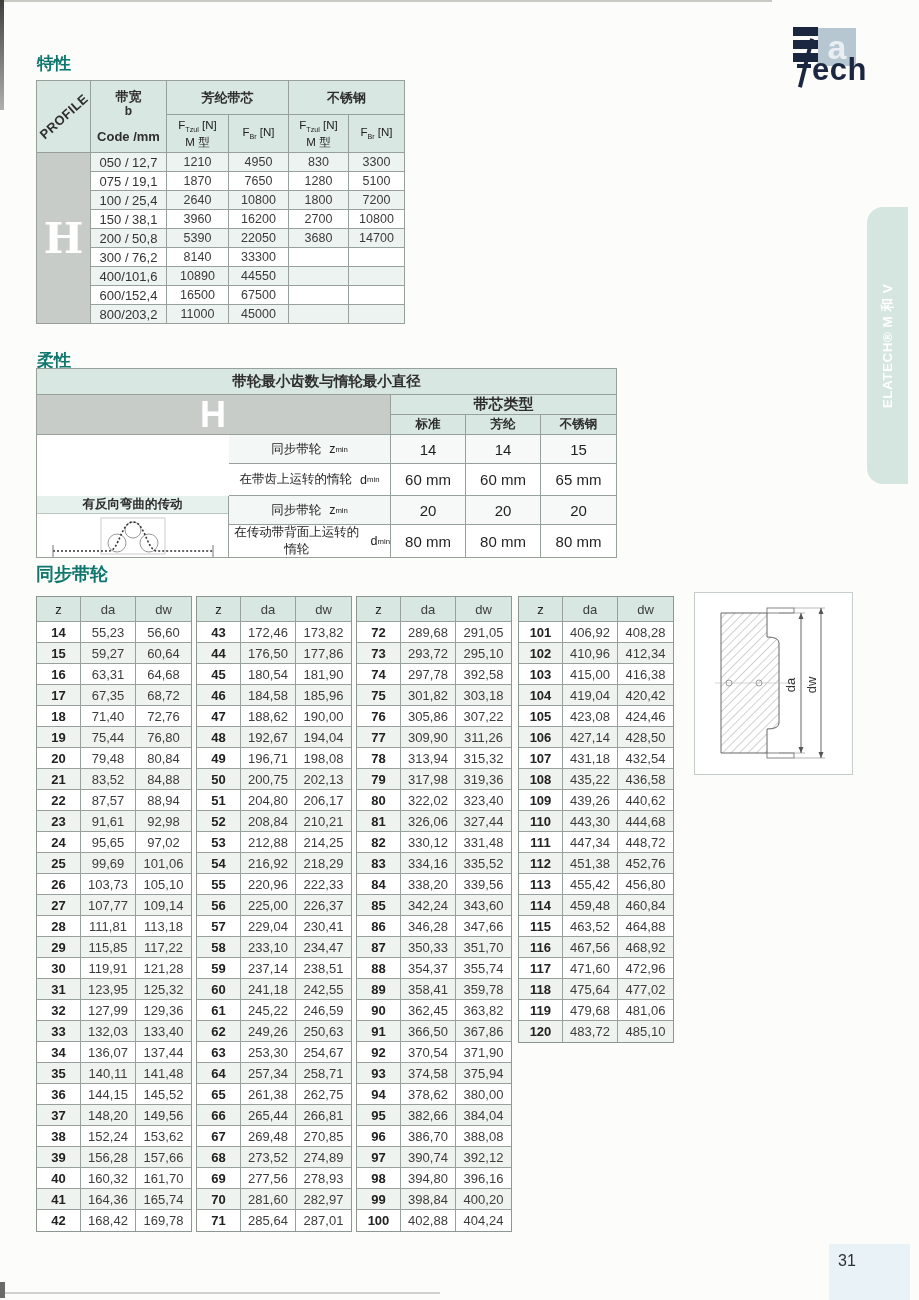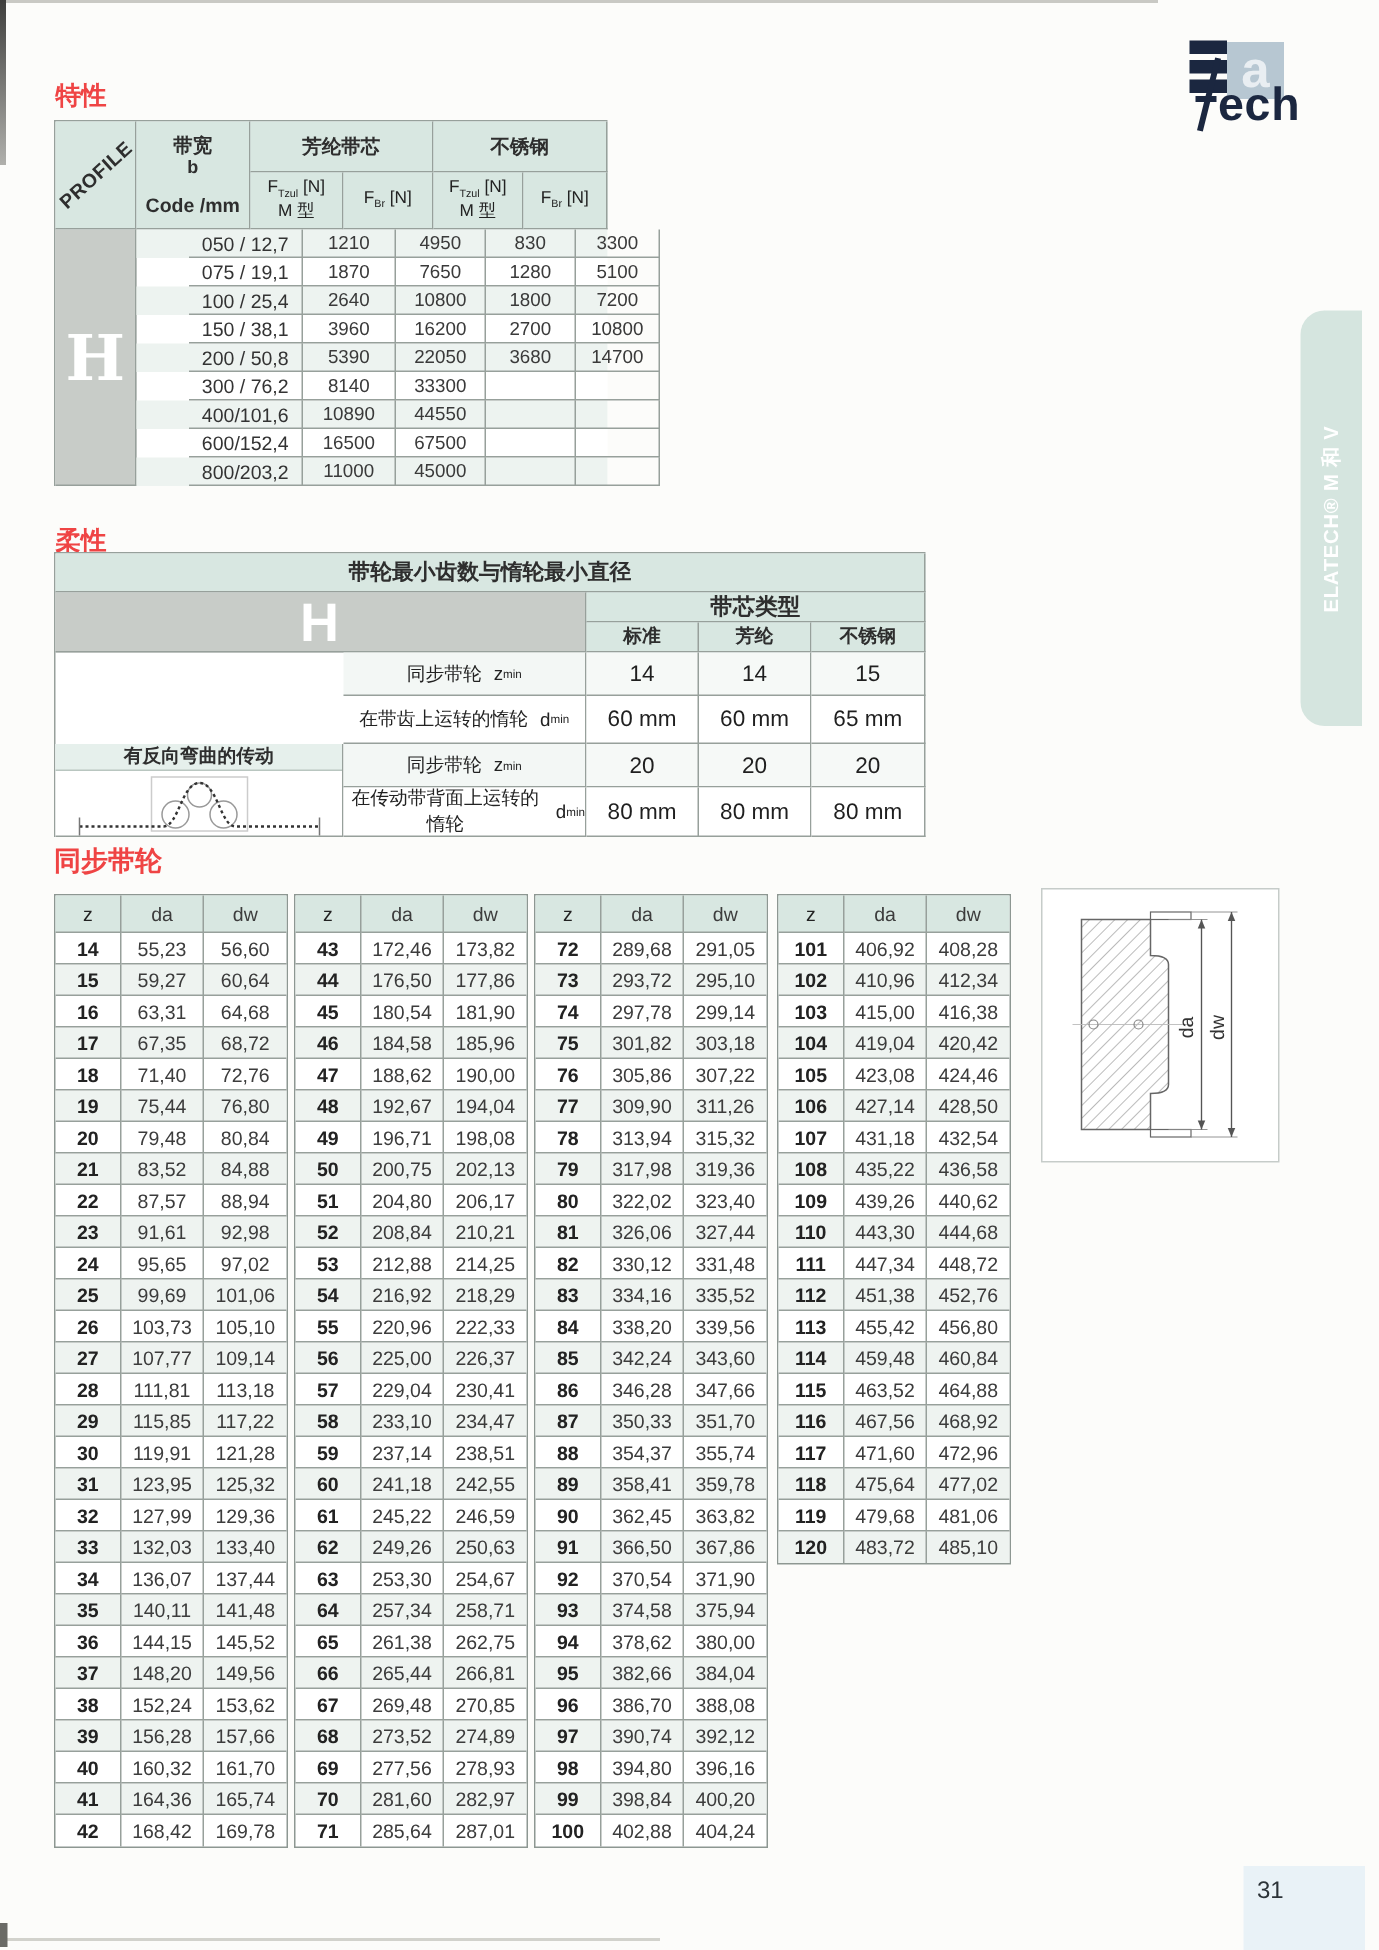--- a/index.html
+++ b/index.html
@@ -1,37 +1,37 @@
 <!DOCTYPE html>
 <html><head>
 <meta charset="utf-8">
 <style>
   html,body{margin:0;padding:0;}
   body{width:919px;height:1300px;position:relative;background:#fcfcfa;
        font-family:"Liberation Sans","DejaVu Sans",sans-serif;color:#2e2e2e;overflow:hidden;}
   .abs{position:absolute;}
-  .sec-title{font-weight:bold;font-size:17px;color:#ef4444;}
+  .sec-title{font-weight:bold;font-size:17px;color:#0f766e;}
   
   .cell{display:flex;align-items:center;justify-content:center;box-sizing:border-box;
         border-right:1px solid #97a09b;border-bottom:1px solid #97a09b;text-align:center;}
   .teal{background:#d8e7e1;}
   .grayc{background:#c8ccc8;}
   
   .t1{display:grid;grid-template-columns:54px 76px 62px 60px 60px 56px;
       grid-template-rows:34px 38px 171px;border-left:1px solid #97a09b;border-top:1px solid #97a09b;
       background:#fff;}
   .t1 .hdr-group{font-weight:bold;font-size:13px;}
   .t1 .sub{font-size:11.5px;line-height:1.25;color:#222;}
   .profile-cell{transform:none;}
   .profile-text{transform:rotate(-42deg);font-weight:bold;font-size:13px;letter-spacing:.5px;}
   .bigH-serif{font-family:"DejaVu Serif","Liberation Serif",serif;font-weight:bold;
               font-size:42px;color:#ffffff;}
   .bigH-sans{font-weight:bold;font-size:36px;color:#ffffff;letter-spacing:1px;}
   .t1-rows{grid-column:2/7;grid-row:3;}
-  .t1-row{display:grid;grid-template-columns:76px 62px 60px 60px 56px;height:19px;padding-left:35px;}
+  .t1-row{display:grid;grid-template-columns:76px 62px 60px 60px 56px;height:19px;}
   .t1-row:nth-of-type(odd){background:#edf3f0;}
   .t1-row .cell{font-size:12.5px;color:#3a3a3a;}
   .t1-row .code{font-size:13px;color:#333;}
   
   .t2{display:grid;grid-template-columns:192px 162px 75px 75px 76px;
       grid-template-rows:26px 20px 20px 29px 32px 29px 33px;
       border-left:1px solid #97a09b;border-top:1px solid #97a09b;background:#fff;}
   .t2 .title{font-weight:bold;font-size:14.5px;}
   .t2 .coretype{font-weight:bold;font-size:15px;}
   .t2 .corecol{font-weight:bold;font-size:12.5px;}
@@ -658,21 +658,21 @@
 
       <div class="prow">
         <div class="pc cz">73</div>
         <div class="pc cda">293,72</div>
         <div class="pc cdw">295,10</div>
       </div>
 
       <div class="prow">
         <div class="pc cz">74</div>
         <div class="pc cda">297,78</div>
-        <div class="pc cdw">299,14</div>
+        <div class="pc cdw">392,58</div>
       </div>
 
       <div class="prow">
         <div class="pc cz">75</div>
         <div class="pc cda">301,82</div>
         <div class="pc cdw">303,18</div>
       </div>
 
       <div class="prow">
         <div class="pc cz">76</div>

